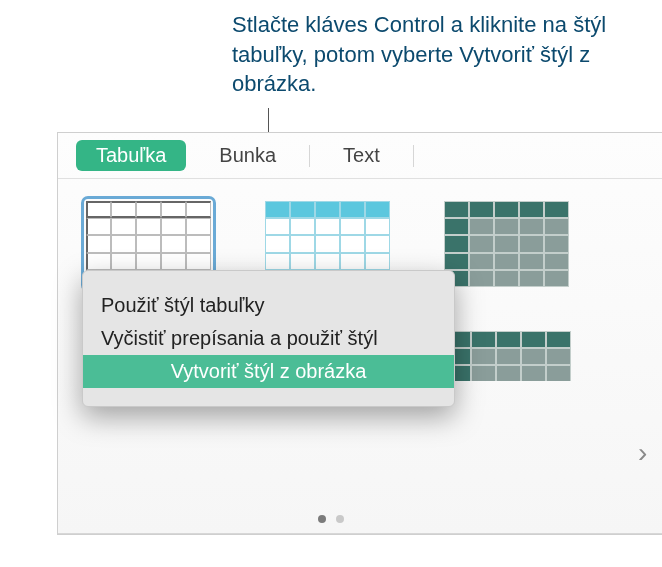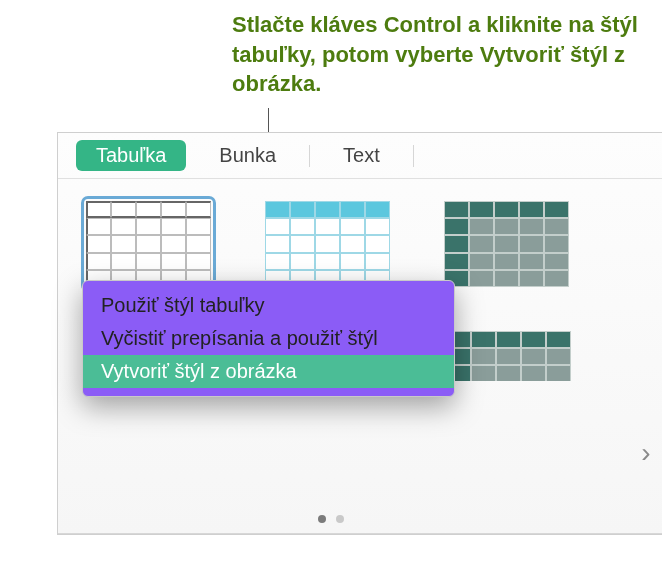--- a/index.html
+++ b/index.html
@@ -15,42 +15,41 @@
       position: relative;
       overflow: hidden;
     }
     .caption {
       position: absolute;
       top: 10px;
       left: 232px;
       width: 410px;
       font-size: 22px;
       line-height: 1.35;
-      color: #4d7c0f;
-      font-weight: 700;
+      color: #0c4a6e;
+      font-weight: 400;
     }
     .leader {
       position: absolute;
       top: 108px;
       left: 268px;
       width: 1px;
       height: 102px;
       background: #555;
     }
     .panel {
       position: absolute;
       top: 132px;
       left: 57px;
       right: 0;
       bottom: 32px;
       border: 1px solid #cfcfcf;
       border-right: none;
       background: linear-gradient(#fdfdfd, #f6f6f6);
       overflow: hidden;
-      text-align: center;
     }
     .tabbar {
       display: flex;
       align-items: center;
       gap: 0;
       height: 46px;
       padding: 0 18px;
       border-bottom: 1px solid #e0e0e0;
     }
     .tab {
@@ -122,40 +121,41 @@
       width: 16px;
       height: 28px;
       color: #8a8a8a;
       font-size: 28px;
       line-height: 28px;
       cursor: pointer;
     }
 
     .context-menu {
       position: absolute;
-      top: 280px;
+      top: 270px;
       left: 82px;
       width: 373px;
-      background: #8b5cf6;
+      background: #e5e5e5;
       border: 1px solid #c9c9c9;
       border-radius: 6px;
       box-shadow: 0 10px 28px rgba(0,0,0,0.35);
-      padding: 8px 0;
+      padding: 18px 0;
       z-index: 50;
     }
     .menu-item {
       font-size: 20px;
       color: #222;
       padding: 5px 18px;
       white-space: nowrap;
       cursor: pointer;
     }
     .menu-item.hover {
       background: #4bbd96;
       color: #fff;
+      text-align: center;
     }
 
     .pager {
       position: absolute;
       bottom: 44px;
       left: 0;
       right: 0;
       display: flex;
       justify-content: center;
       gap: 10px;

